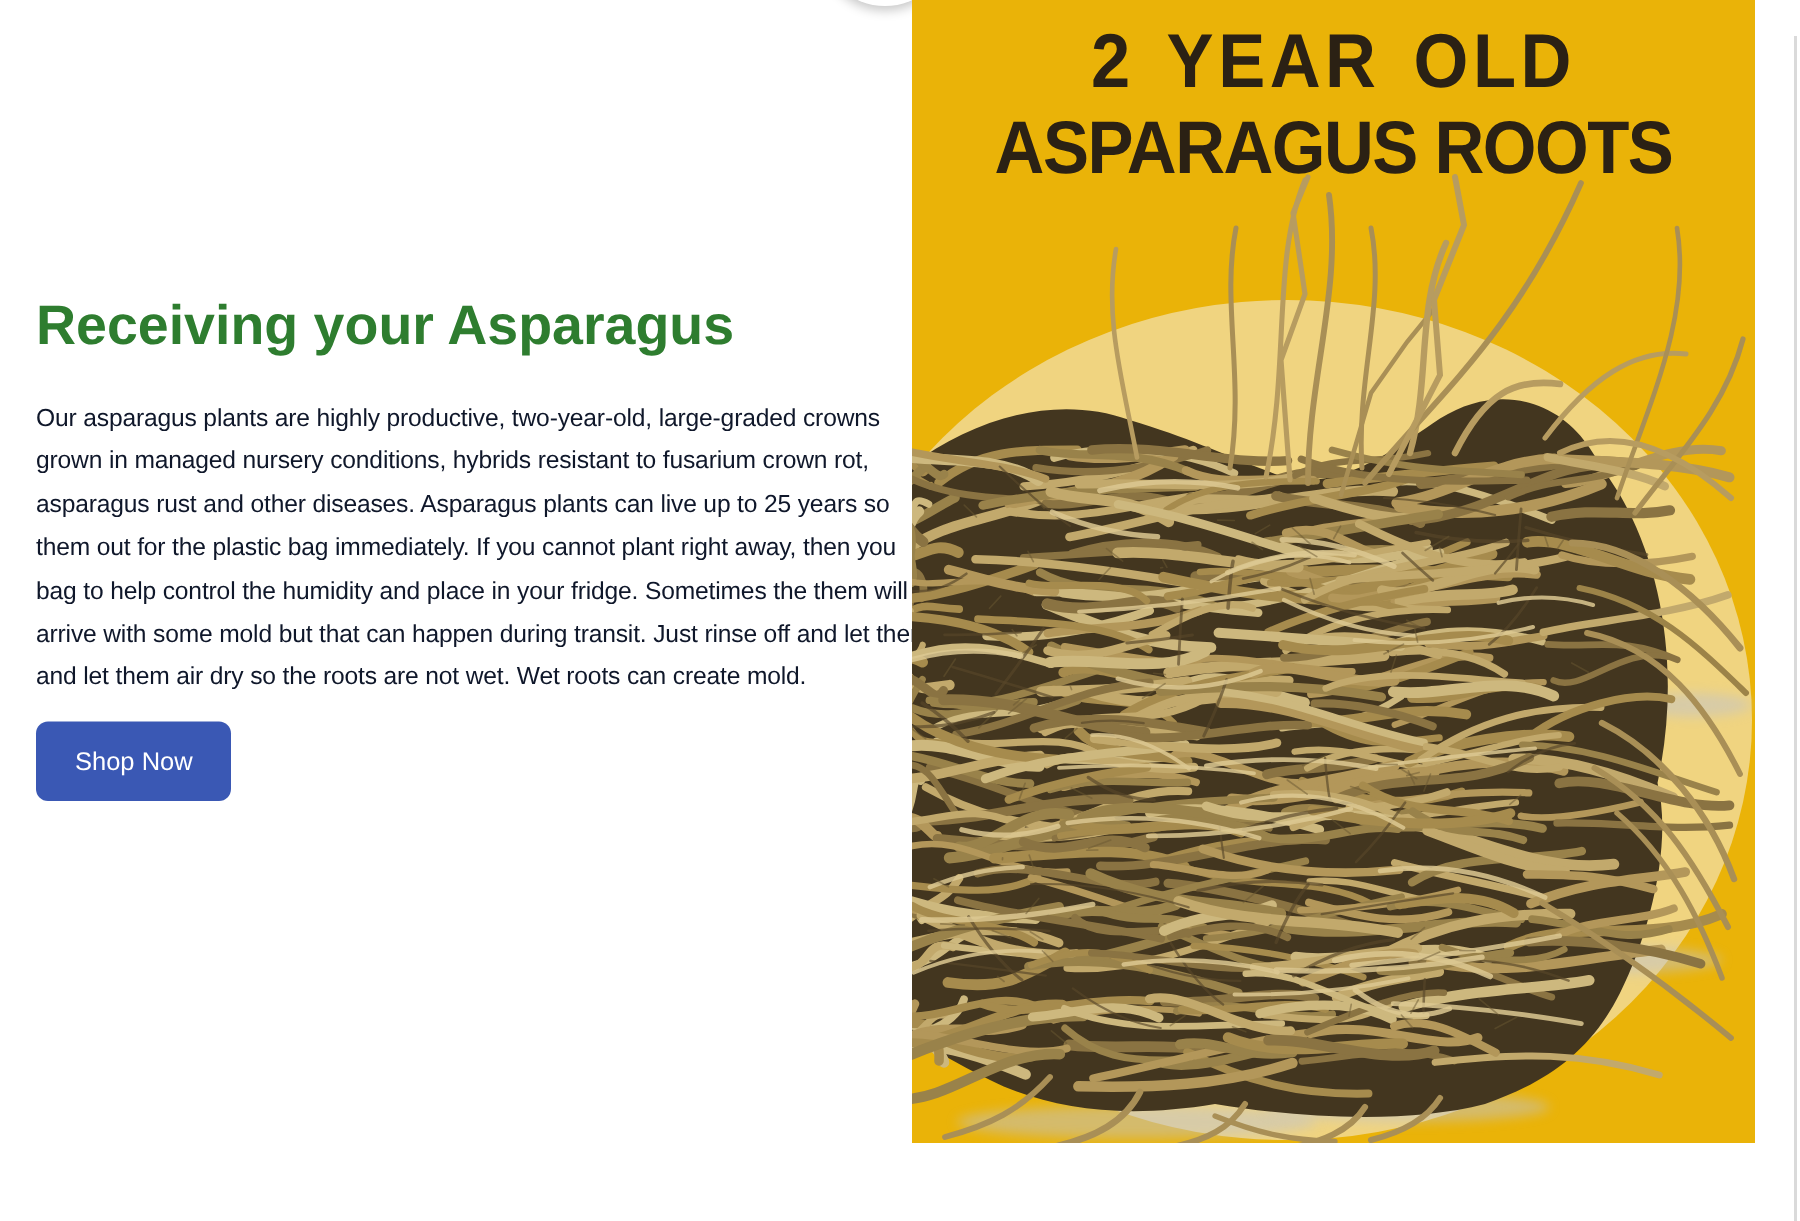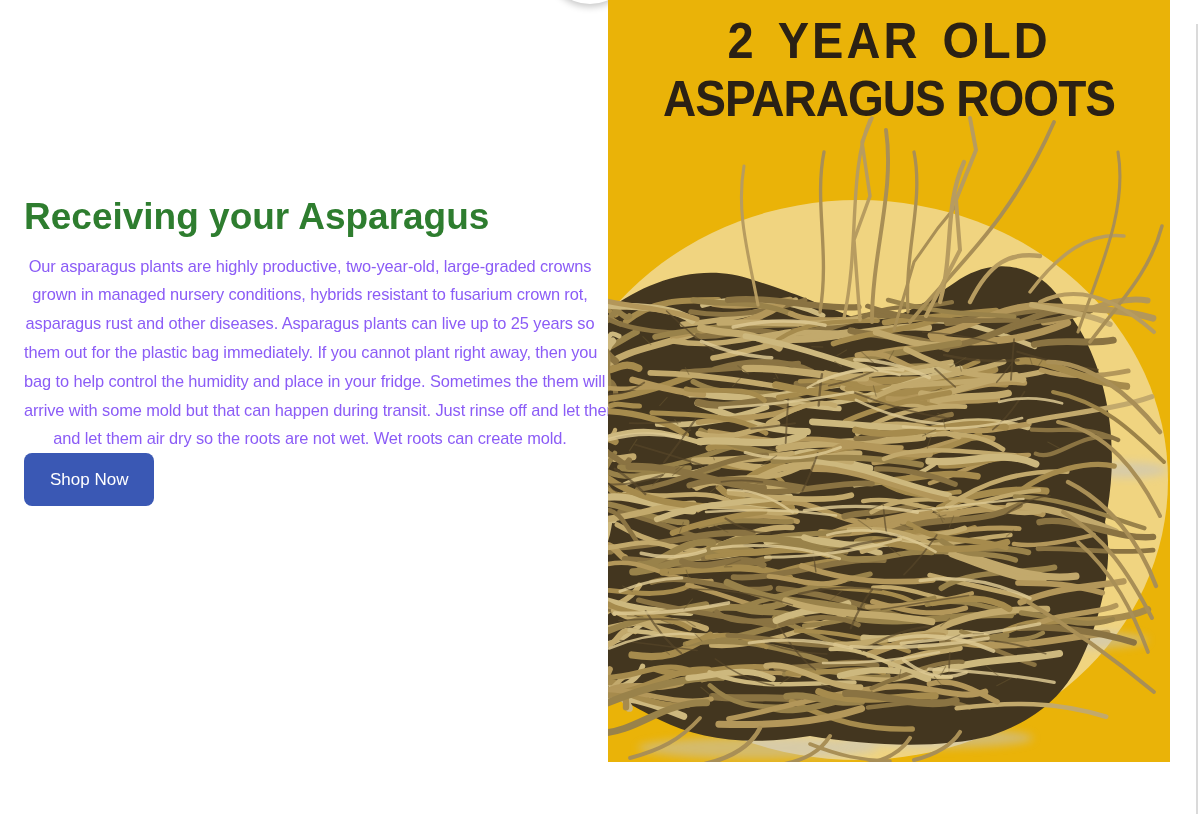--- a/index.html
+++ b/index.html
@@ -35,34 +35,34 @@
   .left-col {
     position: absolute;
     left: 24px;
     top: 197px;
     width: 572px;
   }
   .left-col h1 {
     font-size: 37px;
     font-weight: bold;
     line-height: 1.1;
-    margin: 0 0 14px 0;
+    margin: 0 0 27px 0;
     letter-spacing: 0;
   }
   .para { margin: 0; }
   .para .pline {
     font-size: 16.4px;
     letter-spacing: -0.1px;
     line-height: 28.8px;
-    color: #8b5cf6;
+    color: #0f172a;
     white-space: nowrap;
-    text-align: center;
   }
   .shop-btn {
     display: block;
+    margin-top: 15px;
     min-width: 120px;
     height: 53px;
     padding: 0 26px;
     border: none;
     border-radius: 8px;
     font-family: "Liberation Sans", sans-serif;
     font-size: 17px;
     cursor: pointer;
   }
   .photo {

